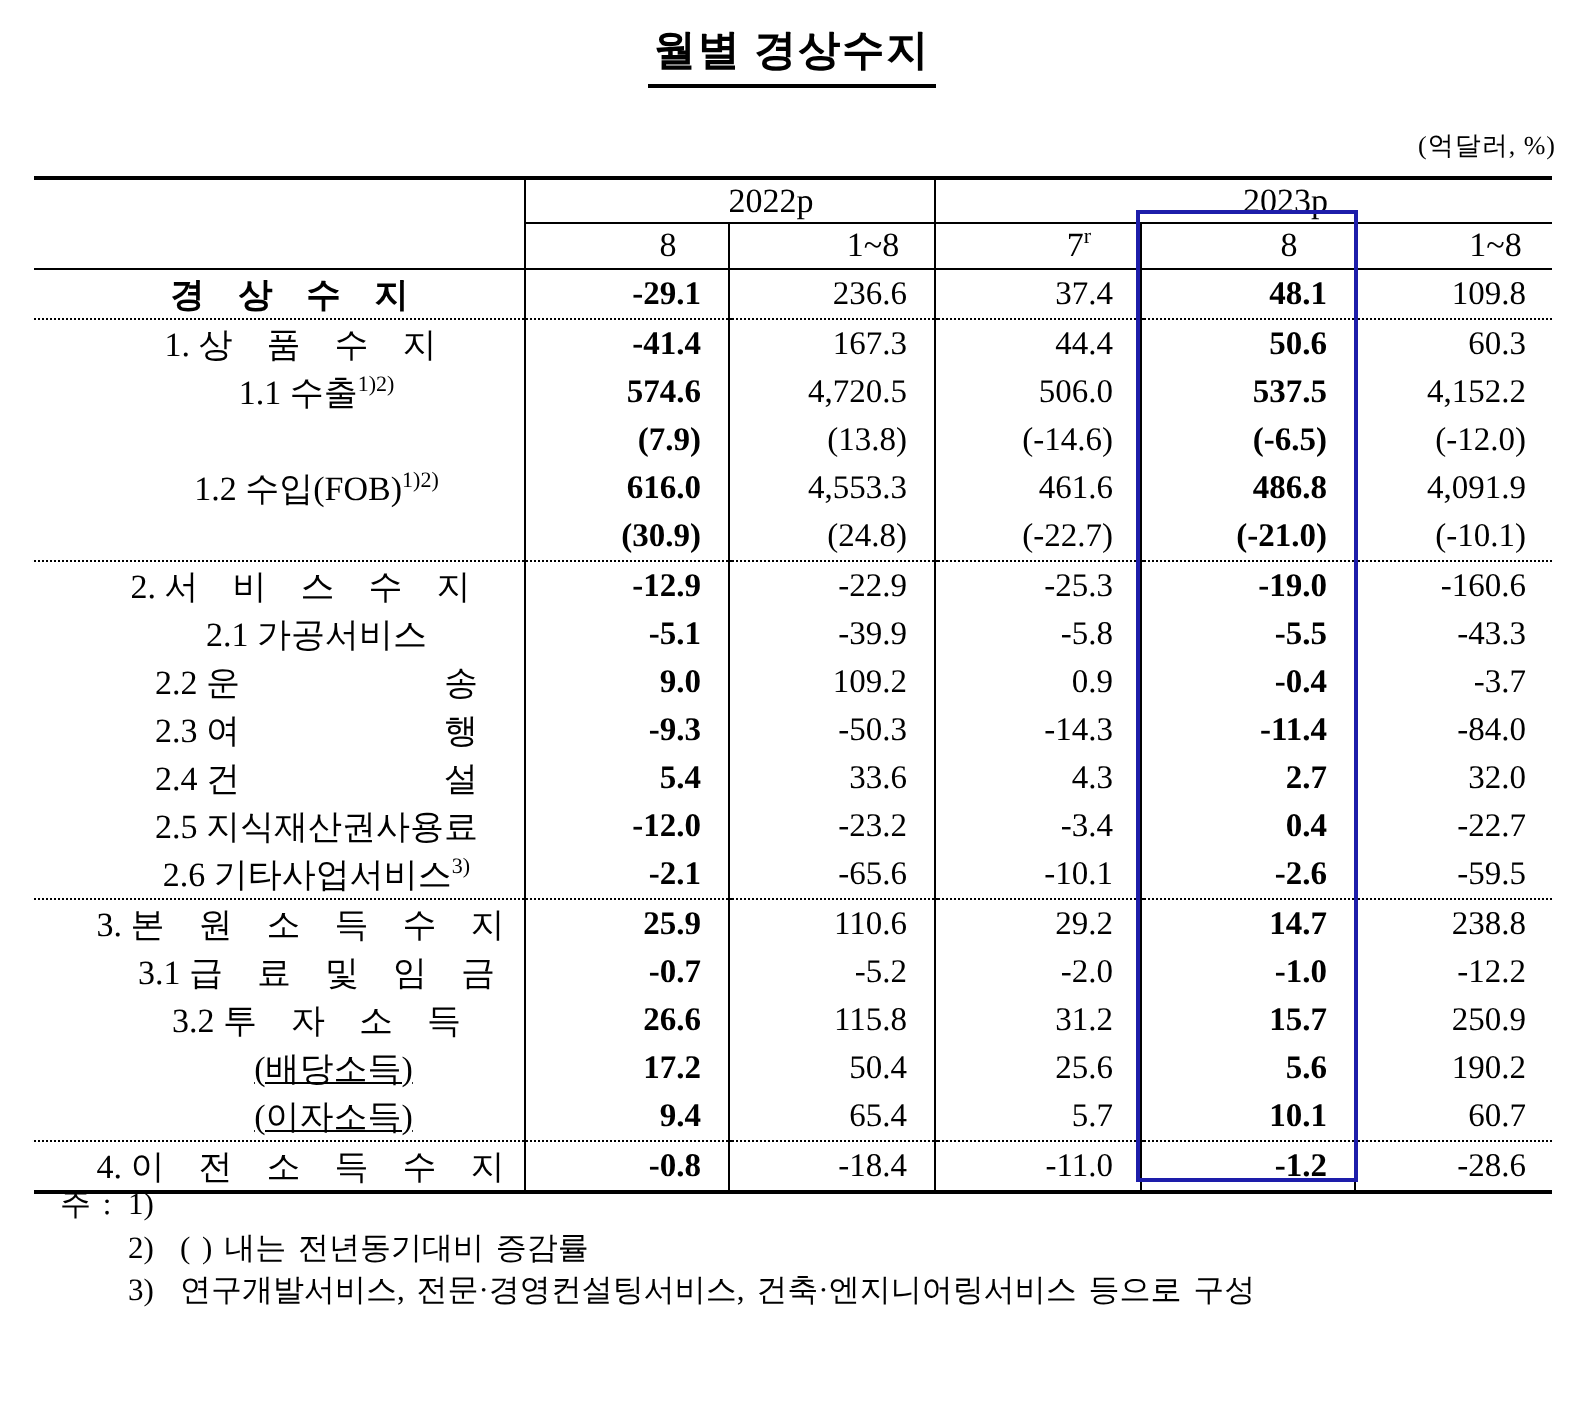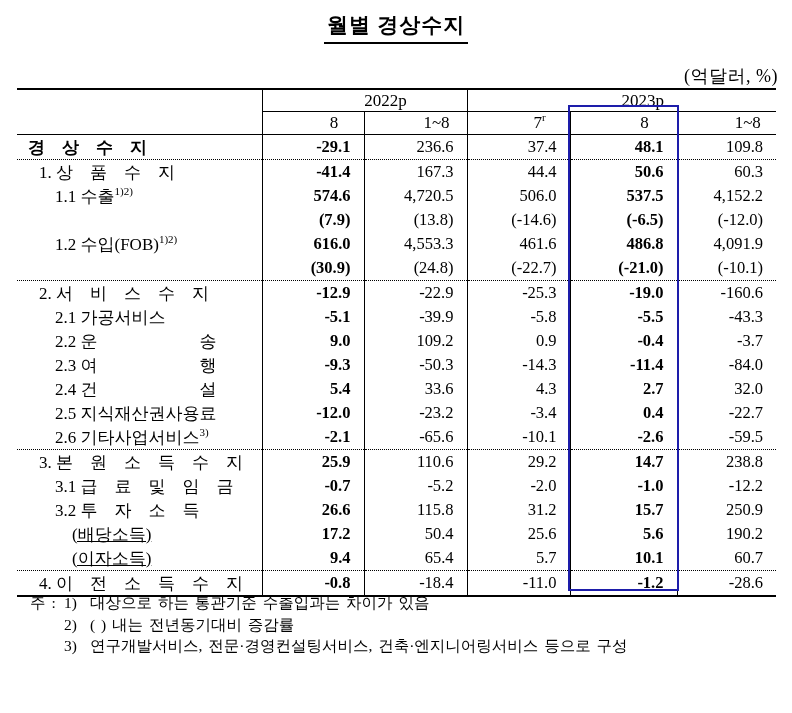--- a/index.html
+++ b/index.html
@@ -11,42 +11,42 @@
   .page { position:relative; width:792px; height:713px; overflow:hidden; }
 
   
   .title-wrap { position:absolute; top:11px; left:0; width:100%; text-align:center; }
   .title-wrap span {
     display:inline-block; font-size:21px; font-weight:bold; letter-spacing:1px;
     border-bottom:2px solid #000; padding:0 3px 3px 3px;
   }
 
   
-  .unit { position:absolute; top:64px; right:14px; font-size:18px; letter-spacing:0.5px; }
+  .unit { position:absolute; top:64px; right:14px; font-size:13px; letter-spacing:0.5px; }
 
   
   .tblwrap { position:absolute; left:17px; top:88px; width:759px; }
   table.tbl {
     border-collapse:collapse; table-layout:fixed; width:759px;
     border-top:2px solid #000; border-bottom:2px solid #000;
   }
   .tbl th, .tbl td { padding:0; margin:0; }
   .tbl thead th { font-weight:normal; font-size:17px; text-align:center;padding-left:42px; }
   .tbl thead tr.grp-row th { height:21px; }
   .tbl thead tr.sub-row th { height:22px; font-size:17px; }
   .tbl thead tr.sub-row th { border-bottom:1.5px solid #000; }
   th.corner { border-right:1px solid #000; border-bottom:1.5px solid #000; }
   th.grp { border-bottom:1px solid #000; }
   th.grp-left { border-right:1px solid #000; }
   .tbl thead tr.sub-row th.vr { border-right:1px solid #000; }
   th.bold { font-weight:bold; }
   sup { font-size:11px; line-height:0; }
 
   .tbl tbody td { height:24px; font-size:16.5px; }
-  .tbl tbody td.label { text-align:left; white-space:nowrap; font-size:17px; }
+  .tbl tbody td.label { text-align:center; white-space:nowrap; font-size:17px; }
   .tbl tbody td.val { text-align:right; padding-right:13px; font-family:"Liberation Serif","DejaVu Serif",serif; }
   .tbl tbody td.vr { border-right:1px solid #000; }
   .tbl tbody tr.dotted td { border-top:1px dotted #000; }
   td.lv0 { padding-left:11px; font-weight:bold; }
   td.lv1 { padding-left:22px; }
   td.lv2 { padding-left:38px; }
   td.lv3 { padding-left:55px;text-decoration:underline; }
   td.b { font-weight:bold; }
 
   
@@ -253,21 +253,20 @@
         </tbody>
     </table>
     <div class="hl" style="border-color: rgb(29, 29, 170);"></div>
   </div>
 
   <div class="footnotes">
     <div class="fn">
       <span class="fn-pre">주 :</span>
       <span class="fn-num">1)</span>
       <div class="fn-body">
-        <div>대상으로 하는 통관기준 수출입과는 차이가 있음</div>
       </div>
     </div>
     <div class="fn">
       <span class="fn-pre"></span>
       <span class="fn-num">2)</span>
       <div class="fn-body">
         <div>(  ) 내는 전년동기대비 증감률</div>
       </div>
     </div>
     <div class="fn">

